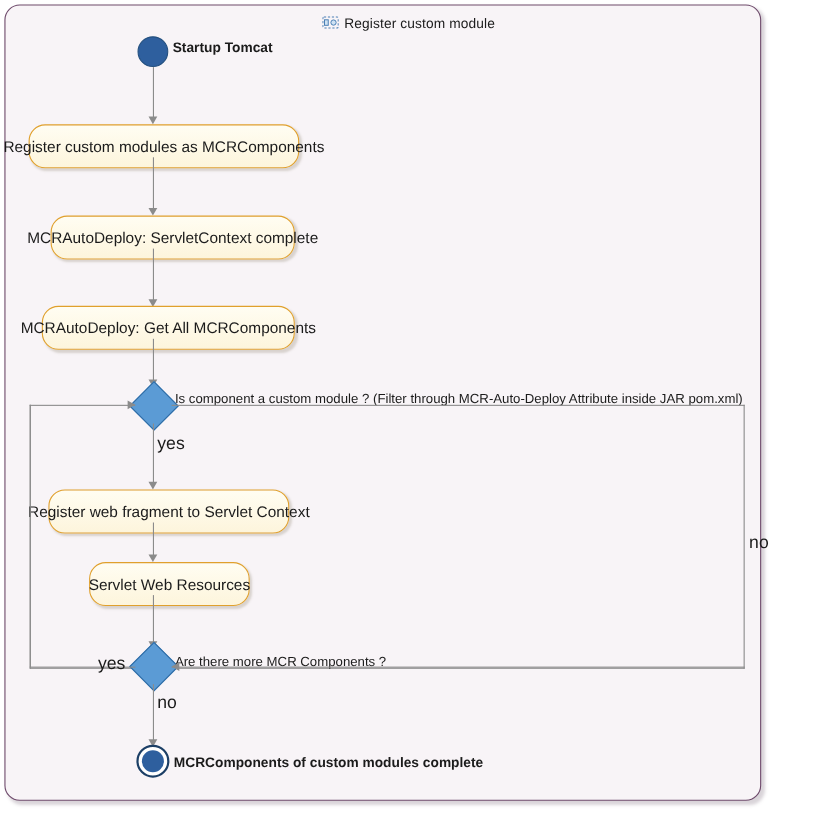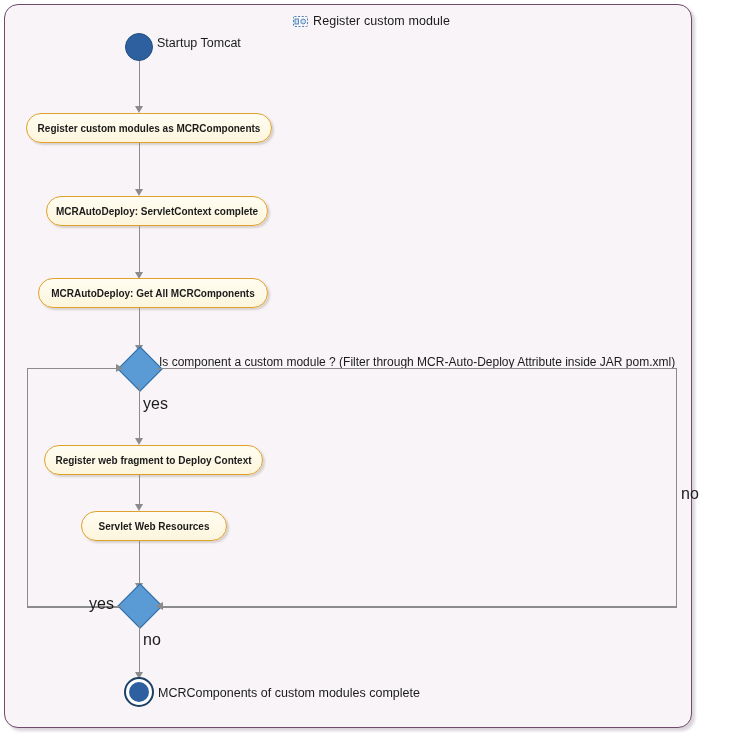--- a/index.html
+++ b/index.html
@@ -31,21 +31,21 @@
     background: #f8f4f7;
     box-shadow: 3px 3px 3px rgba(120,100,120,0.28);
   }
 
   
   #frame-title {
     position: absolute;
     left: 293px;
     top: 14px;
     display: flex;
-    align-items: flex-end;
+    align-items: flex-start;
     gap: 5px;
     white-space: nowrap;
   }
   #frame-title .title-text {
     font-size: 12.5px;
     color: #1b1b1b;
     letter-spacing: 0.1px;
   }
   .diag-icon {
     width: 15px;
@@ -81,30 +81,30 @@
   }
   .end-node .inner {
     width: 20px;
     height: 20px;
     border-radius: 50%;
     background: #2e5f9e;
   }
 
   .activity {
     box-sizing: border-box;
-    height: 30px;
+    height: 40px;
     border: 1.2px solid #e0a02c;
     border-radius: 15px;
     background: linear-gradient(#fffdf2, #fdf5dc);
     display: flex;
     align-items: center;
     justify-content: center;
     padding: 0 12px;
-    font-size: 10px;
-    font-weight: bold;
+    font-size: 14px;
+    font-weight: normal;
     color: #1b1b1b;
     white-space: nowrap;
     box-shadow: 2px 2px 2px rgba(150,140,120,0.32);
   }
 
   .decision {
     width: 32px;
     height: 32px;
     background: #5b9bd5;
     border: 1px solid #2f6ca5;
@@ -148,21 +148,21 @@
     border-right: 7px solid #8b8b8b;
   }
 
   
   .label {
     position: absolute;
     font-size: 12px;
     color: #1b1b1b;
     white-space: nowrap;
   }
-  .label.node-label { font-size: 12.5px; }
+  .label.node-label { font-size: 12.5px; font-weight: bold; }
   .label.guard { font-size: 16px; }
 </style>
 </head>
 <body>
 
 <div id="canvas">
 
   <div id="frame"></div>
 
   <div id="frame-title">
@@ -209,34 +209,35 @@
   <div class="edge h" style="left:156px; top:368px; width:521px;"></div>
   <div class="label guard" style="left:681px; top:485px;">no</div>
 
   <div class="loopbox" style="left:27px; top:368px; width:650px; height:240px;"></div>
 
   <div class="edge v" style="left:139px; top:385px; height:58px;"></div>
   <div class="label guard" style="left:143px; top:395px;">yes</div>
   <div class="arrowhead down" style="left:135px; top:438px;"></div>
 
   <div class="node activity" style="left:44px; top:445px; width:219px;">
-    <span>Register web fragment to Deploy Context</span>
+    <span>Register web fragment to Servlet Context</span>
   </div>
 
   <div class="edge v" style="left:139px; top:475px; height:34px;"></div>
   <div class="arrowhead down" style="left:135px; top:504px;"></div>
 
   <div class="node activity" style="left:81px; top:511px; width:146px;">
     <span>Servlet Web Resources</span>
   </div>
 
   <div class="edge v" style="left:139px; top:541px; height:47px;"></div>
   <div class="arrowhead down" style="left:135px; top:583px;"></div>
 
   <div class="node decision" style="left:124px; top:590px;"></div>
+  <div class="label" style="left:159px; top:594px;">Are there more MCR Components ?</div>
 
   <div class="edge h" style="left:156px; top:606px; width:521px;"></div>
   <div class="arrowhead left" style="left:156px; top:602px;"></div>
 
   <div class="edge h" style="left:27px; top:606px; width:96px;"></div>
   <div class="label guard" style="left:89px; top:595px;">yes</div>
   <div class="edge v" style="left:27px; top:368px; height:239px;"></div>
   <div class="edge h" style="left:27px; top:368px; width:96px;"></div>
   <div class="arrowhead right" style="left:116px; top:364px;"></div>
 

